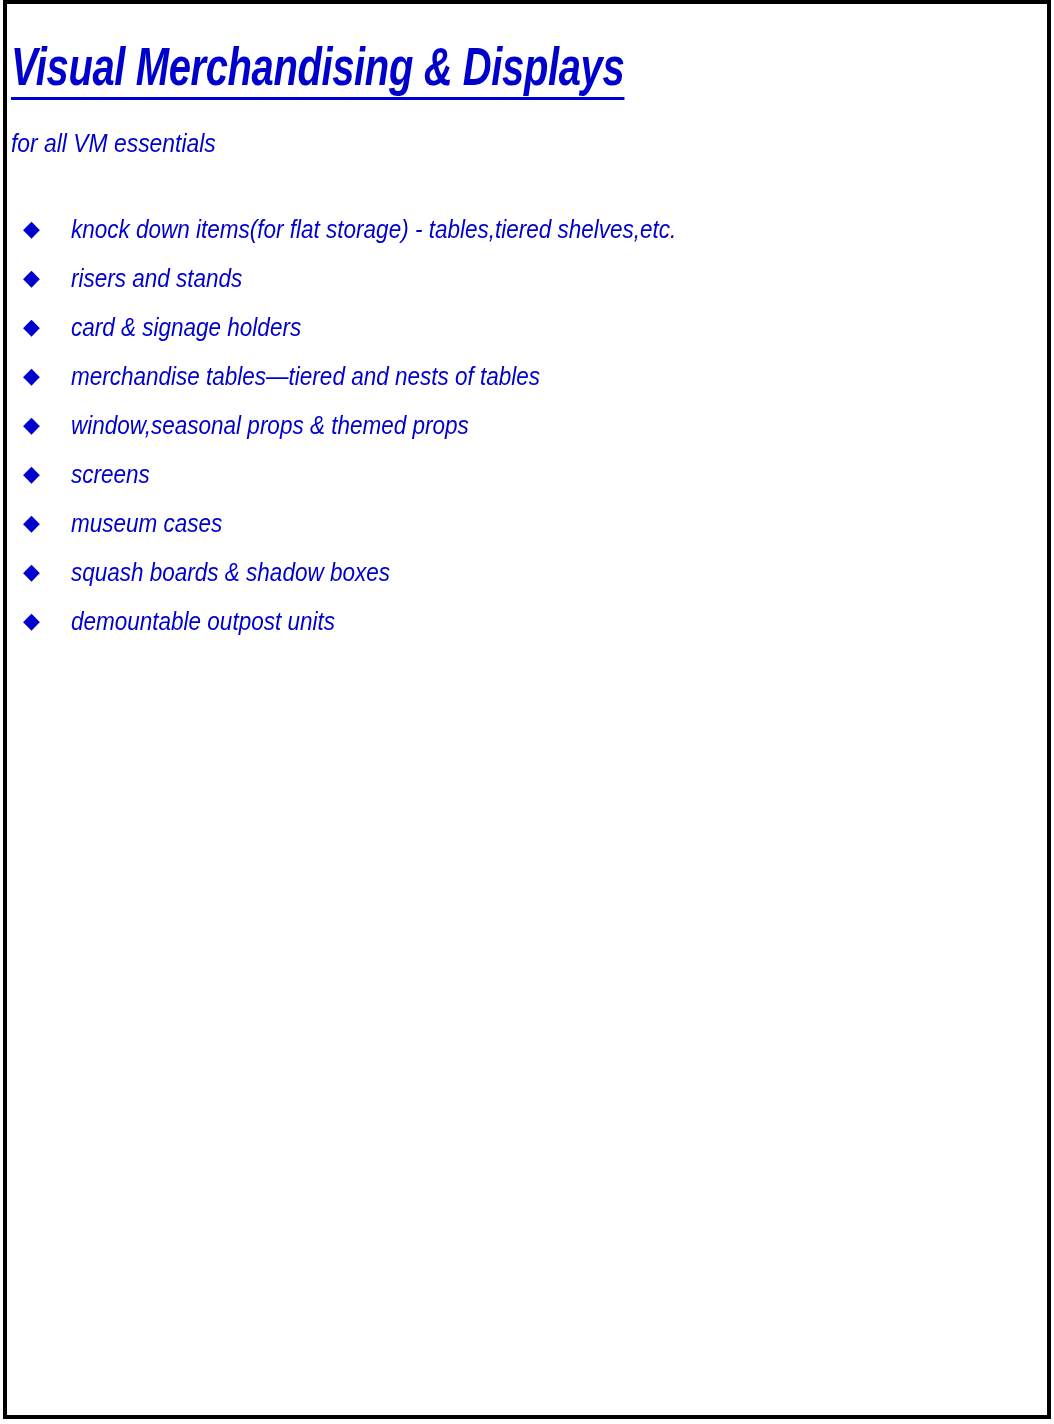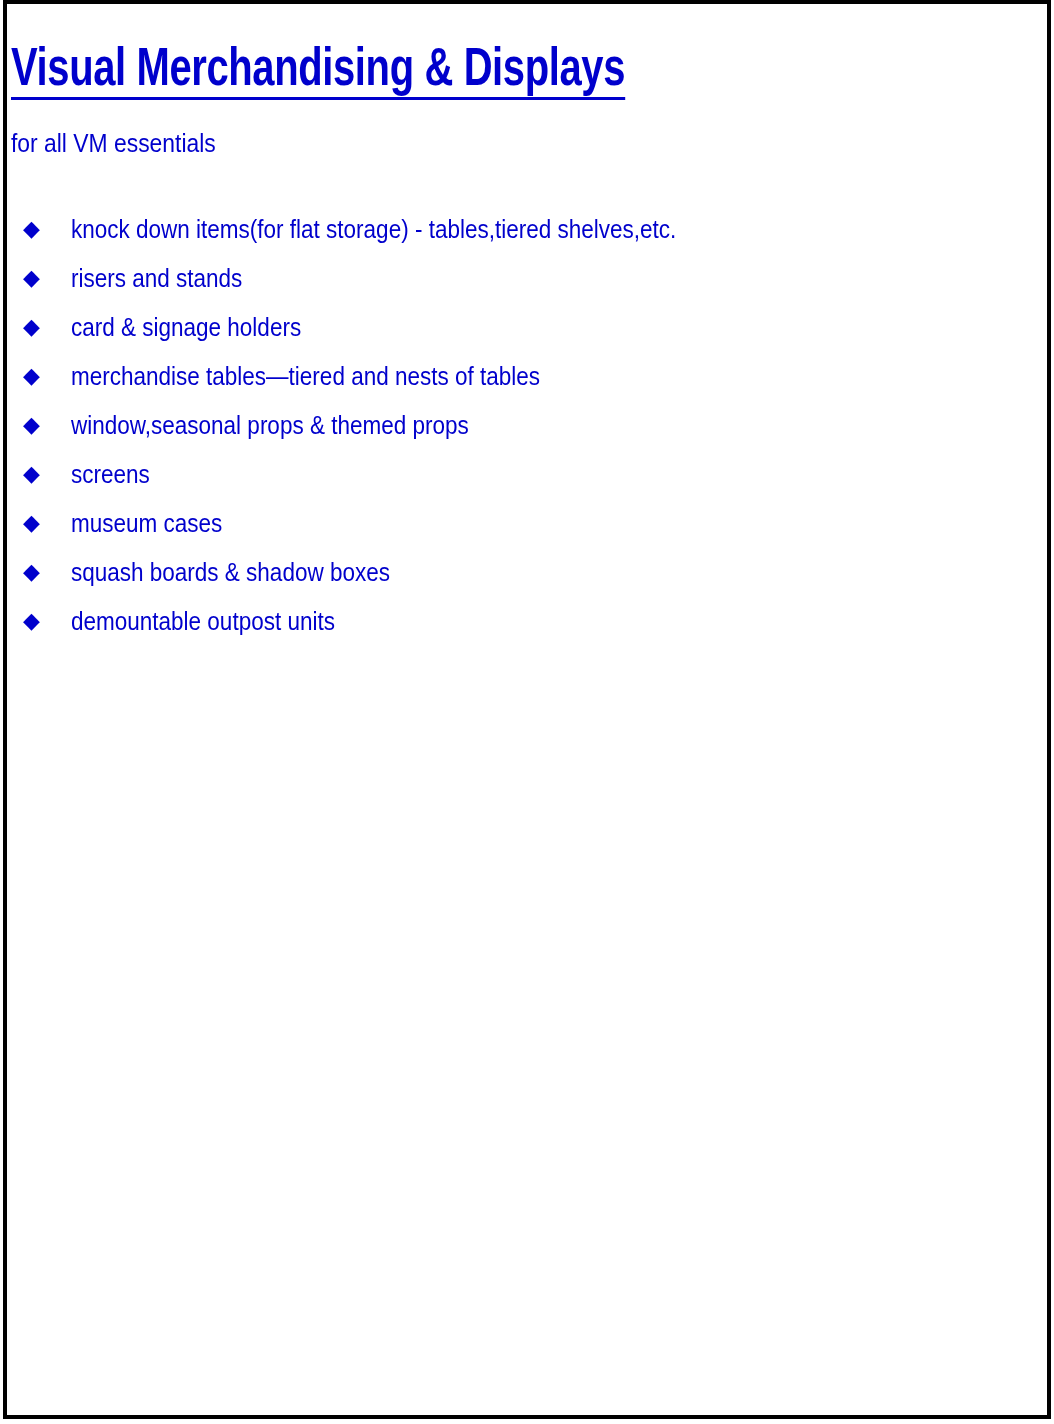--- a/index.html
+++ b/index.html
@@ -23,20 +23,21 @@
     height: 1419px;
     border: 4px solid #000000;
     background: #ffffff;
   }
 
   .page-inner {
     position: relative;
     width: 100%;
     height: 100%;
     background: #ffffff;
+    font-style: italic;
   }
 
   .doc-title {
     position: absolute;
     left: 4px;
     top: 34px;
     color: #0000CC;
     font-family: "Liberation Sans", sans-serif;
     font-weight: bold;
     font-size: 54px;

